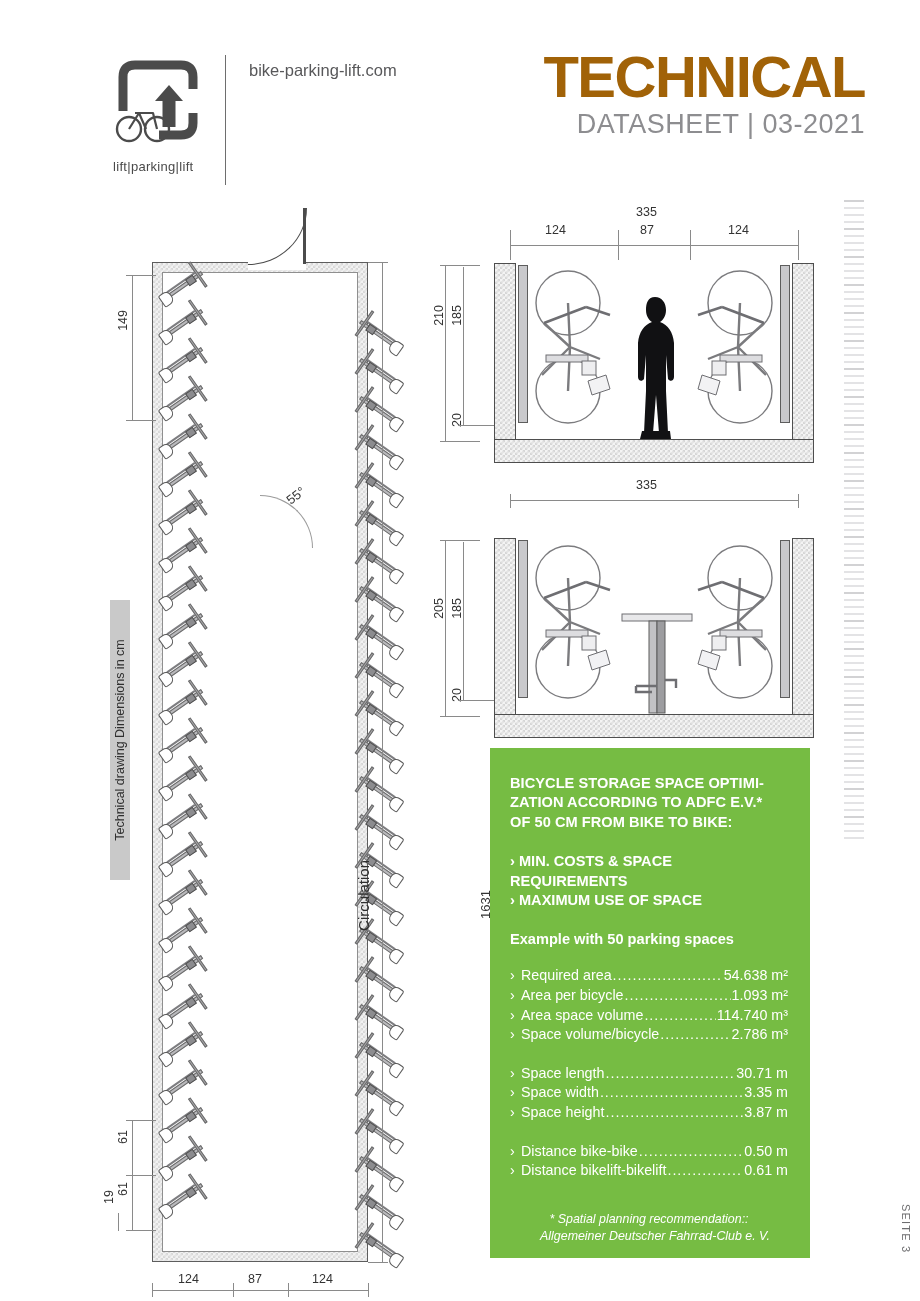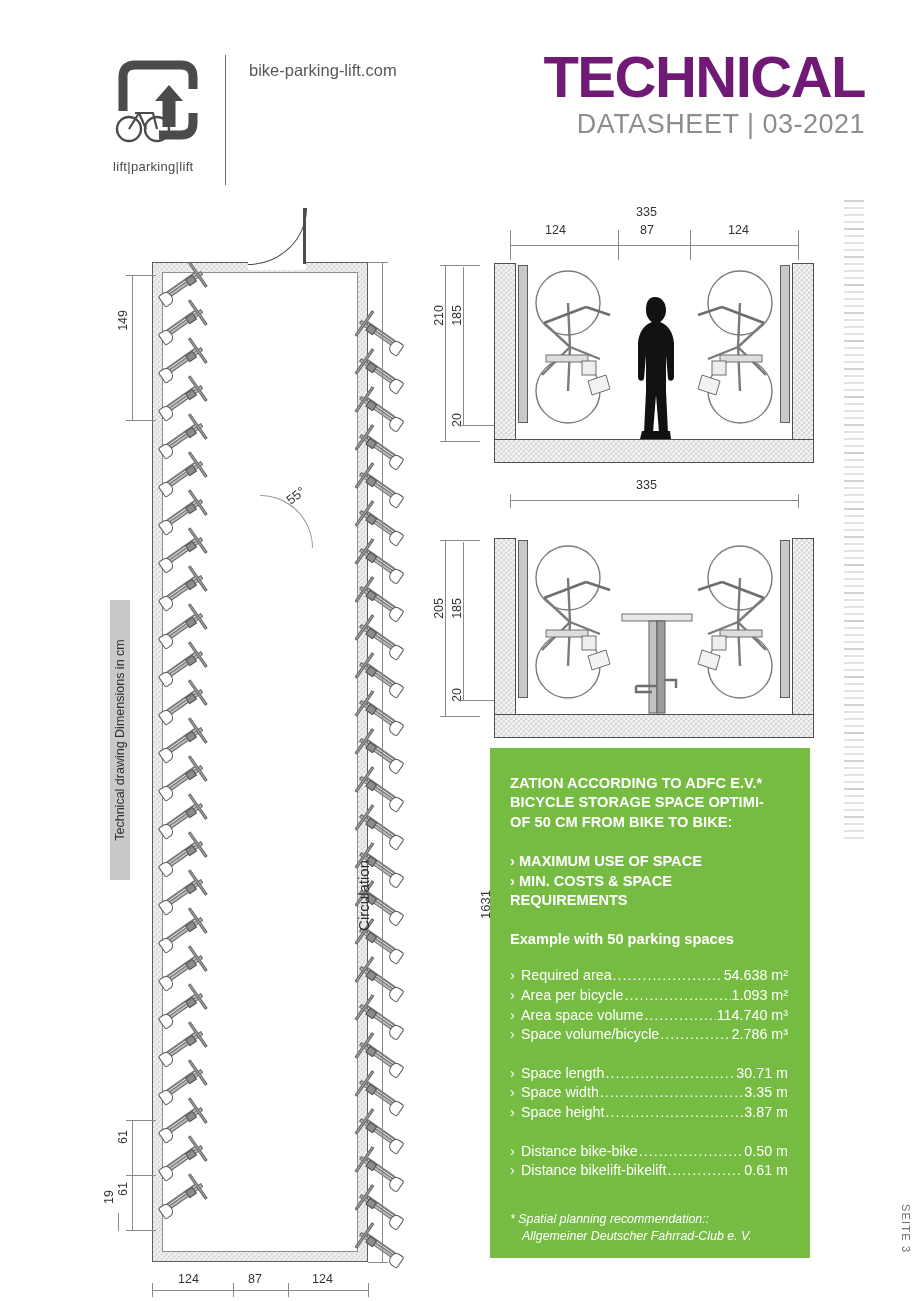--- a/index.html
+++ b/index.html
@@ -10,21 +10,21 @@
 
   
   #header{position:absolute;left:0;top:0;width:920px;height:185px;}
   #logo-block{position:absolute;left:113px;top:55px;width:110px;height:130px;}
   #logo-mark{position:absolute;left:0;top:0;width:100px;height:100px;}
   #logo-wordmark{position:absolute;left:0;top:104px;width:112px;
       font-size:13px;letter-spacing:.3px;color:#4a4a4a;white-space:nowrap;}
   #header-divider{position:absolute;left:225px;top:55px;width:1px;height:130px;background:#6e6e6e;}
   #site-url{position:absolute;left:249px;top:61px;font-size:16.5px;color:#58585a;}
   #title-block{position:absolute;right:55px;top:48px;text-align:right;}
-  #doc-title{font-size:58px;line-height:58px;font-weight:bold;color:#701a75;
+  #doc-title{font-size:58px;line-height:58px;font-weight:bold;color:#a16207;
       letter-spacing:-1.5px;font-family:"Liberation Sans",sans-serif;}
   #doc-subtitle{font-size:27px;line-height:32px;color:#8d8d90;letter-spacing:.5px;margin-top:2px;}
 
   
   #side-ruler{position:absolute;right:56px;top:200px;width:20px;height:1055px;}
   #side-ruler i{display:block;height:2px;background:#e3e3e5;margin-bottom:5px;}
   #side-ruler i.major{background:#d2d2d4;height:2px;}
   #page-number{position:absolute;right:8px;bottom:48px;font-size:11px;letter-spacing:1.2px;
       color:#6d6d6f;writing-mode:vertical-rl;}
 
@@ -97,21 +97,21 @@
   .b-row{font-size:14.6px;font-weight:bold;line-height:19.4px;}
   #example-title{margin-top:21px;font-size:14.6px;font-weight:bold;}
   .spec-group{margin-top:19px;}
   .spec-row{display:flex;align-items:baseline;font-size:14.3px;line-height:19.6px;
       color:#ffffff;white-space:nowrap;}
   .spec-row .chev{width:11px;flex:none;}
   .spec-row .lab{flex:none;}
   .spec-row .dots{flex:1 1 auto;overflow:hidden;letter-spacing:1px;
       margin:0 1px;min-width:6px;}
   .spec-row .val{flex:none;text-align:right;}
-  #footnote{margin-top:30px;font-size:12.4px;font-style:italic;line-height:17px;}
+  #footnote{margin-top:30px;font-size:12.4px;font-style:italic;line-height:17px;text-align:center;}
   #footnote .fn-ind{padding-left:12px;display:block;}
 </style>
 </head>
 <body>
 
 <div class="page">
 
   <div id="header">
 
     <div id="logo-block">
@@ -743,33 +743,33 @@
       <rect x="31" y="23" width="8" height="92" fill="#c2c2c5" stroke="#5d5d5d" stroke-width="1"></rect>
       <rect x="39" y="23" width="8" height="92" fill="#9d9da0" stroke="#5d5d5d" stroke-width="1"></rect>
       <path d="M18 88 L39 88 M18 88 L18 94 L34 94" fill="none" stroke="#6e6e72" stroke-width="2.4"></path>
       <path d="M47 82 L58 82 L58 90" fill="none" stroke="#6e6e72" stroke-width="2.4"></path>
     </svg>
   </div>
 
   <div id="info-box">
 
     <div id="info-heading">
+      <div>BICYCLE STORAGE SPACE OPTIMI-</div>
       <div>ZATION ACCORDING TO ADFC E.V.*</div>
-      <div>BICYCLE STORAGE SPACE OPTIMI-</div>
       <div>OF 50 CM FROM BIKE TO BIKE:</div>
     </div>
 
     <div class="bullets">
       <div class="b-row">
         <span>›</span>
-        <span>MAXIMUM USE OF SPACE</span>
+        <span>MIN. COSTS &amp; SPACE REQUIREMENTS</span>
       </div>
       <div class="b-row">
         <span>›</span>
-        <span>MIN. COSTS &amp; SPACE REQUIREMENTS</span>
+        <span>MAXIMUM USE OF SPACE</span>
       </div>
     </div>
 
     <div id="example-title">Example with 50 parking spaces</div>
 
     <div class="spec-group" id="spec-group-1">
         <div class="spec-row">
           <span class="chev">›</span>
           <span class="lab">Required area</span>
           <span class="dots">............................................................</span>

